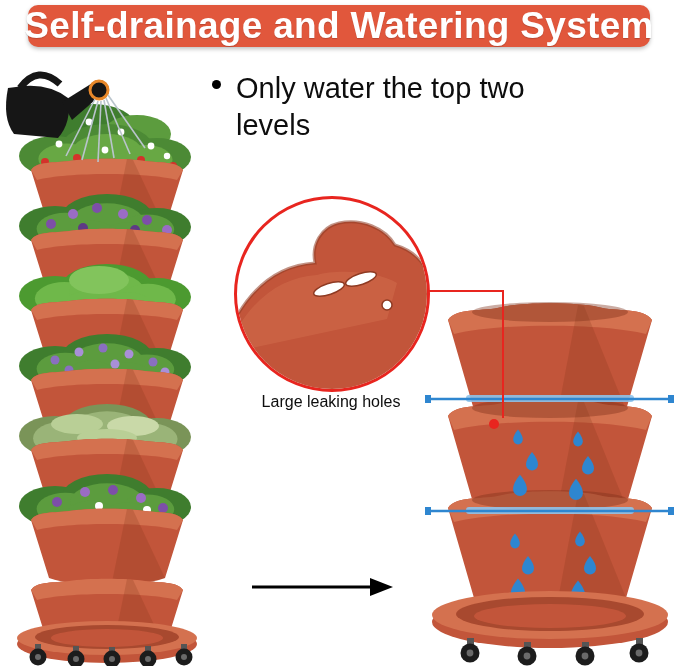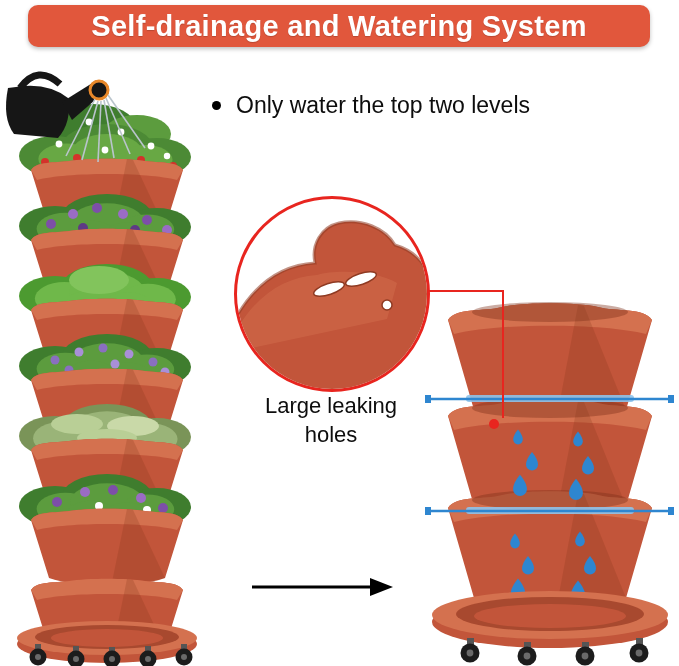--- a/index.html
+++ b/index.html
@@ -6,38 +6,38 @@
   body { font-family:"Liberation Sans", sans-serif; }
   .canvas { position:relative; width:679px; height:666px; background:#ffffff; overflow:hidden; }
 
   .banner {
     position:absolute; left:28px; top:5px; width:622px; height:42px;
     background:#e1573c; border-radius:10px;
     display:flex; align-items:center; justify-content:center;
     box-shadow:0 2px 4px rgba(0,0,0,0.25);
   }
   .banner-text {
-    color:#ffffff; font-size:29px; font-weight:bold; letter-spacing:0.3px;
+    color:#ffffff; font-size:37px; font-weight:bold; letter-spacing:0.3px;
     text-shadow:0 1px 1px rgba(0,0,0,0.18); white-space:nowrap;
   }
 
   .bullets { position:absolute; left:212px; top:70px; width:385px; }
-  .bullet { display:flex; font-size:23px; color:#0d0d0d; line-height:1.28; margin-bottom:7px;margin-top:21px; }
+  .bullet { display:flex; font-size:29px; color:#0d0d0d; line-height:1.28; margin-bottom:7px; }
   .bullet .dot { flex:0 0 9px; width:9px; height:9px; border-radius:50%; background:#000; margin:10px 15px 0 0; }
 
   .tower-svg { position:absolute; left:0px; top:46px; width:215px; height:620px; }
 
   .callout-circle {
     position:absolute; left:234px; top:196px; width:190px; height:190px;
     border:3px solid #e8251f; border-radius:50%; background:#ffffff; overflow:hidden;
     box-sizing:content-box;
   }
   .callout-label {
     position:absolute; left:242px; top:392px; width:178px; text-align:center;
-    font-size:22px; color:#0d0d0d; line-height:1.3;
+    font-size:16px; color:#0d0d0d; line-height:1.3;
   }
 
   .diagram-svg { position:absolute; left:420px; top:298px; width:259px; height:368px; }
 
   .overlay-svg { position:absolute; left:0; top:0; width:679px; height:666px; pointer-events:none; }
 </style>
 </head>
 <body>
 
 <div class="canvas">

